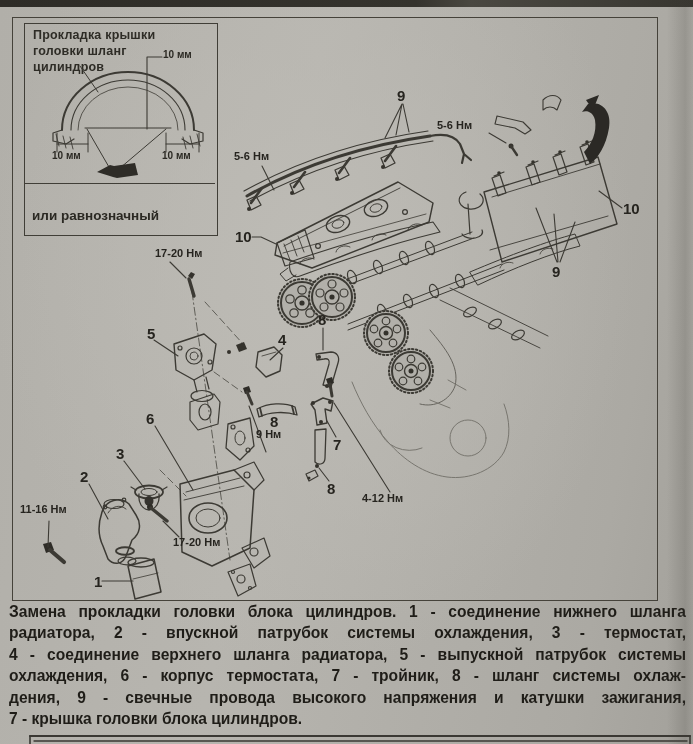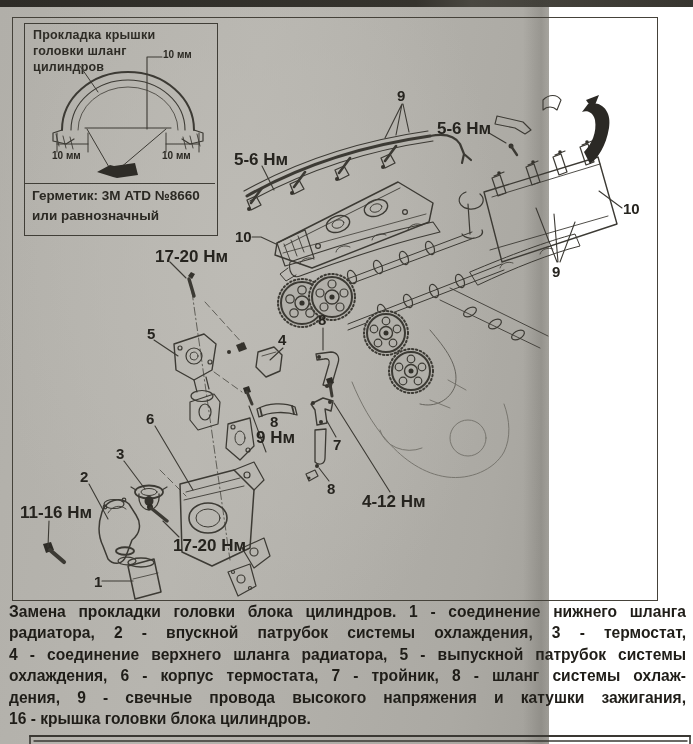--- a/index.html
+++ b/index.html
@@ -1,38 +1,38 @@
 <!DOCTYPE html>
 <html><head>
 <meta charset="utf-8">
 <style>
   html,body{margin:0;padding:0;width:693px;height:744px;overflow:hidden;}
   .page{
-    position:relative;width:549px;height:744px;
+    position:relative;width:693px;height:744px;
     background:
       radial-gradient(ellipse at 45% 35%, #bdbbb5 0%, rgba(0,0,0,0) 60%),
       linear-gradient(100deg,#b1afa9 0%,#b7b5af 40%,#aba9a3 85%,#a3a19b 100%);
     font-family:"Liberation Sans", sans-serif;
     color:#26241f;
   }
   .top-rule{position:absolute;left:0;top:0;width:693px;height:7px;
     background:linear-gradient(90deg,#2e2c27 0%,#35332d 60%,#4a4841 68%,#383630 100%);}
   .crease{position:absolute;right:0;top:0;width:26px;height:744px;
     background:linear-gradient(90deg,rgba(0,0,0,0) 0%,rgba(60,58,52,.18) 70%,rgba(60,58,52,.05) 100%);}
   .figure-frame{position:absolute;left:12px;top:17px;width:644px;height:582px;
     border:1.6px solid #45423a;}
   .inset-box{position:absolute;left:24px;top:23px;width:192px;height:211px;
     border:1.7px solid #403e37;}
   .inset-divider{position:absolute;left:25px;top:183px;width:190px;height:0;
     border-top:1.4px solid #403e37;}
   .inset-label{position:absolute;left:33px;top:27px;font-size:12.5px;line-height:16px;
     font-weight:bold;color:#2e2c26;letter-spacing:.2px;}
   .dim{position:absolute;font-size:10px;font-weight:bold;color:#2b2923;}
   .sealant{position:absolute;left:32px;font-size:13.5px;font-weight:bold;color:#2b2923;}
-  .co{position:absolute;font-size:17px;font-weight:bold;color:#26241f;white-space:nowrap;}
+  .co{position:absolute;font-size:11px;font-weight:bold;color:#26241f;white-space:nowrap;}
   .co-num{font-size:15px;}
   svg.art{position:absolute;left:0;top:0;pointer-events:none;}
   .caption{position:absolute;left:9px;top:601px;width:677px;
     font-size:15.6px;font-weight:bold;line-height:21.4px;color:#1f1d18;}
   .cap-line{text-align:justify;text-align-last:justify;}
   .cap-last{text-align:left;text-align-last:left;}
 </style>
 </head>
 <body>
 
@@ -44,21 +44,20 @@
   <div class="inset-divider"></div>
 
   <div class="inset-label">
     <div>Прокладка крышки</div>
     <div>головки шланг</div>
     <div>цилиндров</div>
   </div>
   <span class="dim" style="left:163px;top:49px">10 мм</span>
   <span class="dim" style="left:52px;top:150px">10 мм</span>
   <span class="dim" style="left:162px;top:150px">10 мм</span>
-  <span class="sealant" style="top:188px">Герметик: 3М ATD №8660</span>
   <span class="sealant" style="top:208px">или равнозначный</span>
 
   <svg class="art" width="693" height="744" viewBox="0 0 693 744" fill="none" stroke="#3c3a34" stroke-width="1.2" stroke-linecap="round" stroke-linejoin="round">
 
     <g>
       <path d="M62,130 A66,58 0 0 1 194,130" stroke-width="2"></path>
       <path d="M71,130 A57,50 0 0 1 185,130" stroke-width="1.1"></path>
       <path d="M78,130 A50,43 0 0 1 178,130" stroke-width="0.8"></path>
       <path d="M85,128 H171" stroke-width="1"></path>
       <path d="M62,130 l-9,3 l0,8 l13,3 l8,-5" stroke-width="1.2"></path>
@@ -369,17 +368,17 @@
   <span class="co" style="left:173px;top:536px">17-20 Нм</span>
   <span class="co co-num" style="left:94px;top:573px">1</span>
   <span class="co co-num" style="left:327px;top:480px">8</span>
 
   <div class="caption">
     <div class="cap-line">Замена прокладки головки блока цилиндров. 1 - соединение нижнего шланга</div>
     <div class="cap-line">радиатора, 2 - впускной патрубок системы охлаждения, 3 - термостат,</div>
     <div class="cap-line">4 - соединение верхнего шланга радиатора, 5 - выпускной патрубок системы</div>
     <div class="cap-line">охлаждения, 6 - корпус термостата, 7 - тройник, 8 - шланг системы охлаж-</div>
     <div class="cap-line">дения, 9 - свечные провода высокого напряжения и катушки зажигания,</div>
-    <div class="cap-last">16 - крышка головки блока цилиндров.</div>
+    <div class="cap-last">7 - крышка головки блока цилиндров.</div>
   </div>
 
   <div class="crease"></div>
 </div>
 
 </body></html>

